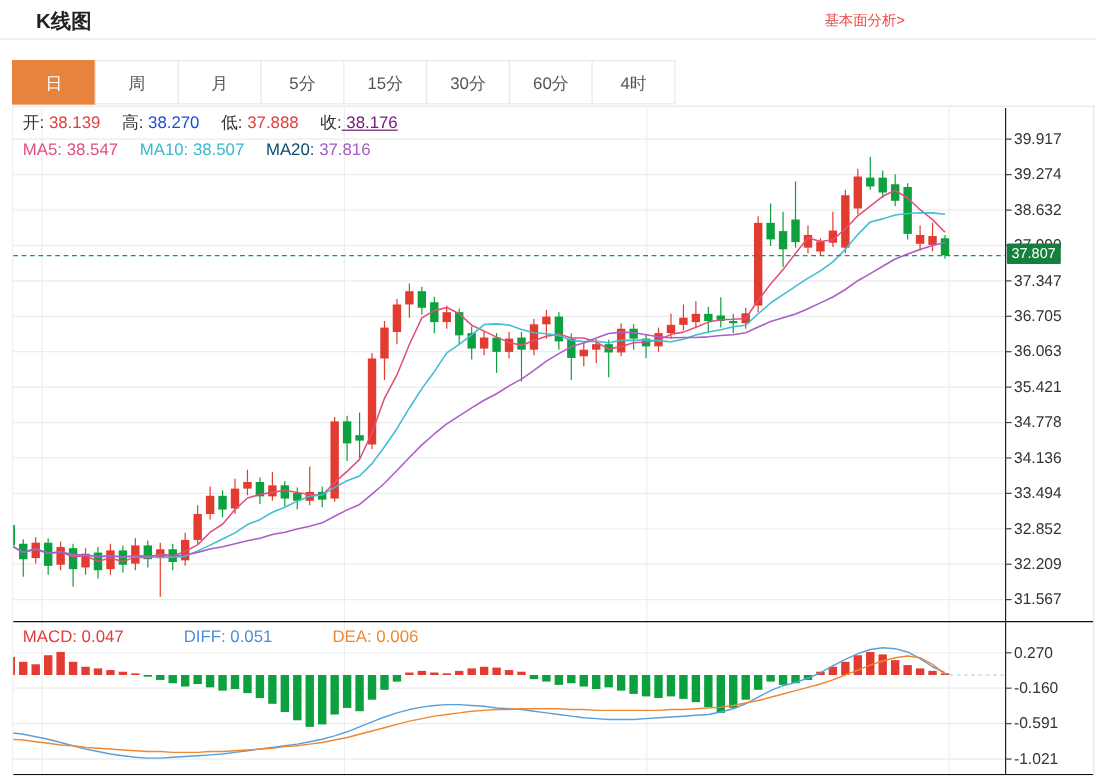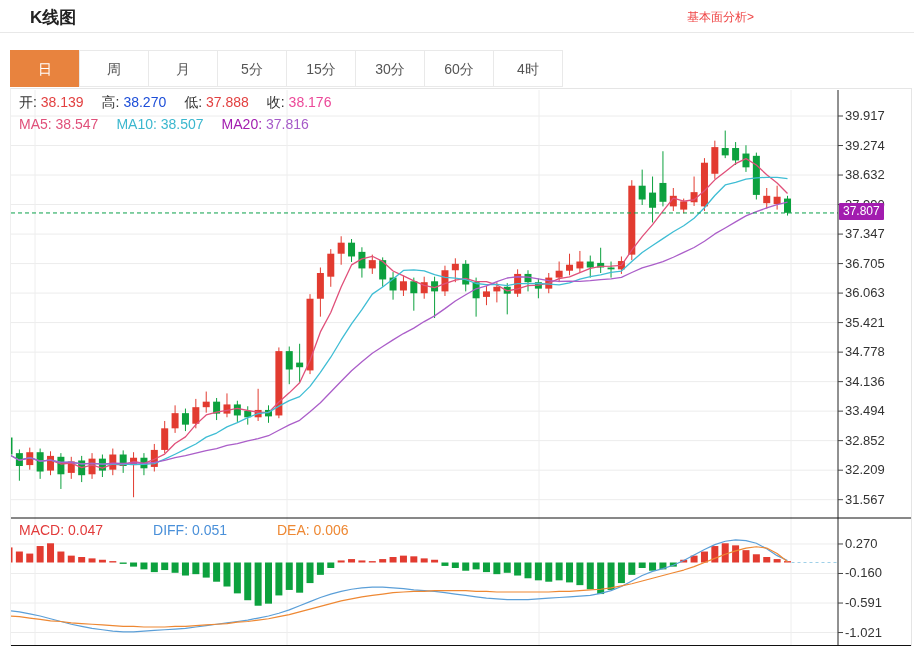--- a/index.html
+++ b/index.html
@@ -338,27 +338,27 @@
         <text x="844" y="576.476" fill="#333" font-size="13" font-family="&quot;Liberation Sans&quot;,sans-serif">-0.160</text>
         <line x1="837" y1="602.0426" x2="842" y2="602.0426" stroke="#444" stroke-width="1"></line>
         <text x="844" y="606.0426" fill="#333" font-size="13" font-family="&quot;Liberation Sans&quot;,sans-serif">-0.591</text>
         <line x1="837" y1="631.5406" x2="842" y2="631.5406" stroke="#444" stroke-width="1"></line>
         <text x="844" y="635.5406" fill="#333" font-size="13" font-family="&quot;Liberation Sans&quot;,sans-serif">-1.021</text>
       </svg>
     <div class="info ohlc" id="ohlc-row">
         <span class="item"><span class="lbl">开:</span><span class="val" style="color: rgb(226, 64, 64);"> 38.139</span></span>
         <span class="item"><span class="lbl">高:</span><span class="val" style="color: #1d4ed8; text-align: center;"> 38.270</span></span>
         <span class="item"><span class="lbl">低:</span><span class="val" style="color: rgb(226, 64, 64);"> 37.888</span></span>
-        <span class="item"><span class="lbl">收:</span><span class="val" style="color: #ec4899;"> 38.176</span></span>
+        <span class="item"><span class="lbl">收:</span><span class="val" style="color: #701a75; text-decoration: underline;"> 38.176</span></span>
       </div>
     <div class="info ma" id="ma-row">
         <span class="item"><span class="lbl" style="color: rgb(224, 80, 122);">MA5:</span><span class="val" style="color: rgb(224, 80, 122);"> 38.547</span></span>
         <span class="item"><span class="lbl" style="color: rgb(59, 183, 206);">MA10:</span><span class="val" style="color: rgb(59, 183, 206);"> 38.507</span></span>
-        <span class="item"><span class="lbl" style="color: #a21caf;">MA20:</span><span class="val" style="color: rgb(166, 91, 200);"> 37.816</span></span>
+        <span class="item"><span class="lbl" style="color: #0c4a6e;">MA20:</span><span class="val" style="color: rgb(166, 91, 200);"> 37.816</span></span>
       </div>
     <div class="info macd" id="macd-row">
         <span class="item"><span class="lbl" style="color: rgb(226, 59, 59);">MACD:</span><span class="val" style="color: rgb(226, 59, 59);"> 0.047</span></span>
         <span class="item"><span class="lbl" style="color: rgb(74, 144, 217);">DIFF:</span><span class="val" style="color: rgb(74, 144, 217);"> 0.051</span></span>
         <span class="item"><span class="lbl" style="color: rgb(238, 136, 51);">DEA:</span><span class="val" style="color: rgb(238, 136, 51);"> 0.006</span></span>
       </div>
-    <div class="price-badge" style="background: #a21caf;">37.807</div>
+    <div class="price-badge" style="background: #15803d;">37.807</div>
   </div>
 </div>
 
 </body></html>

